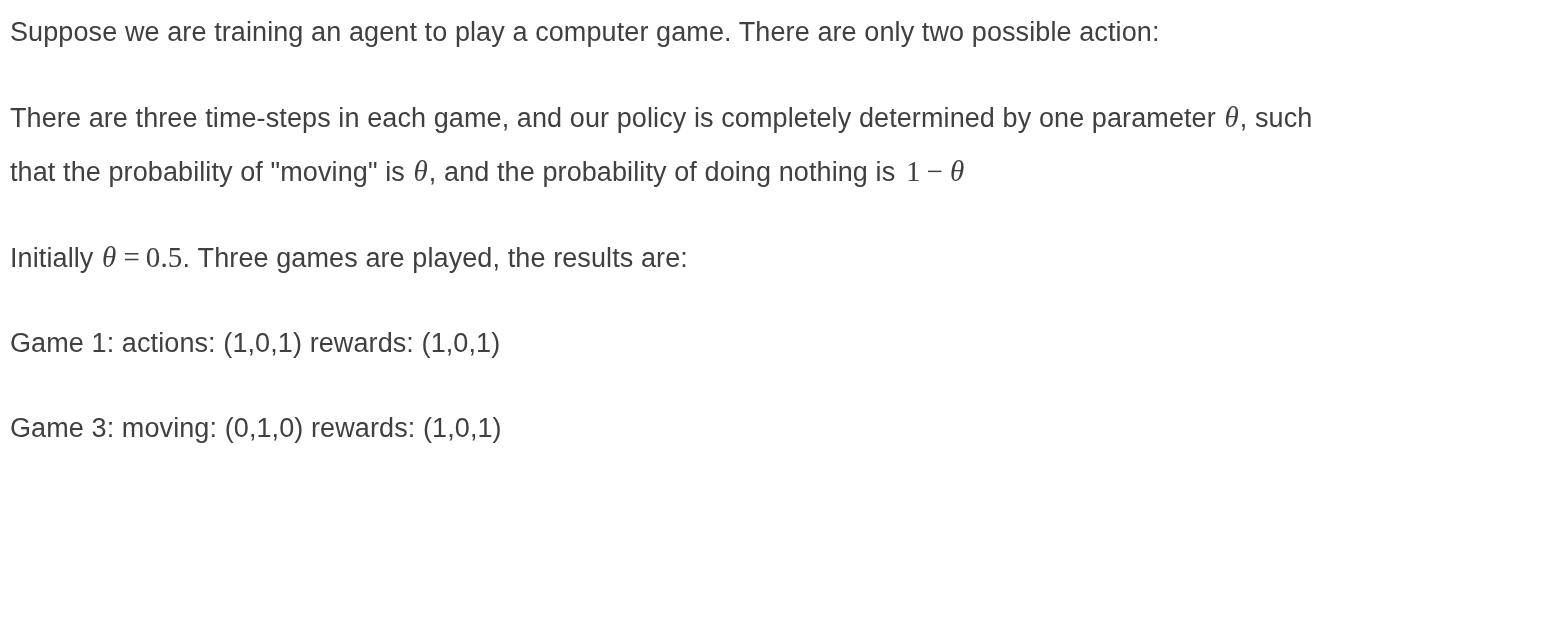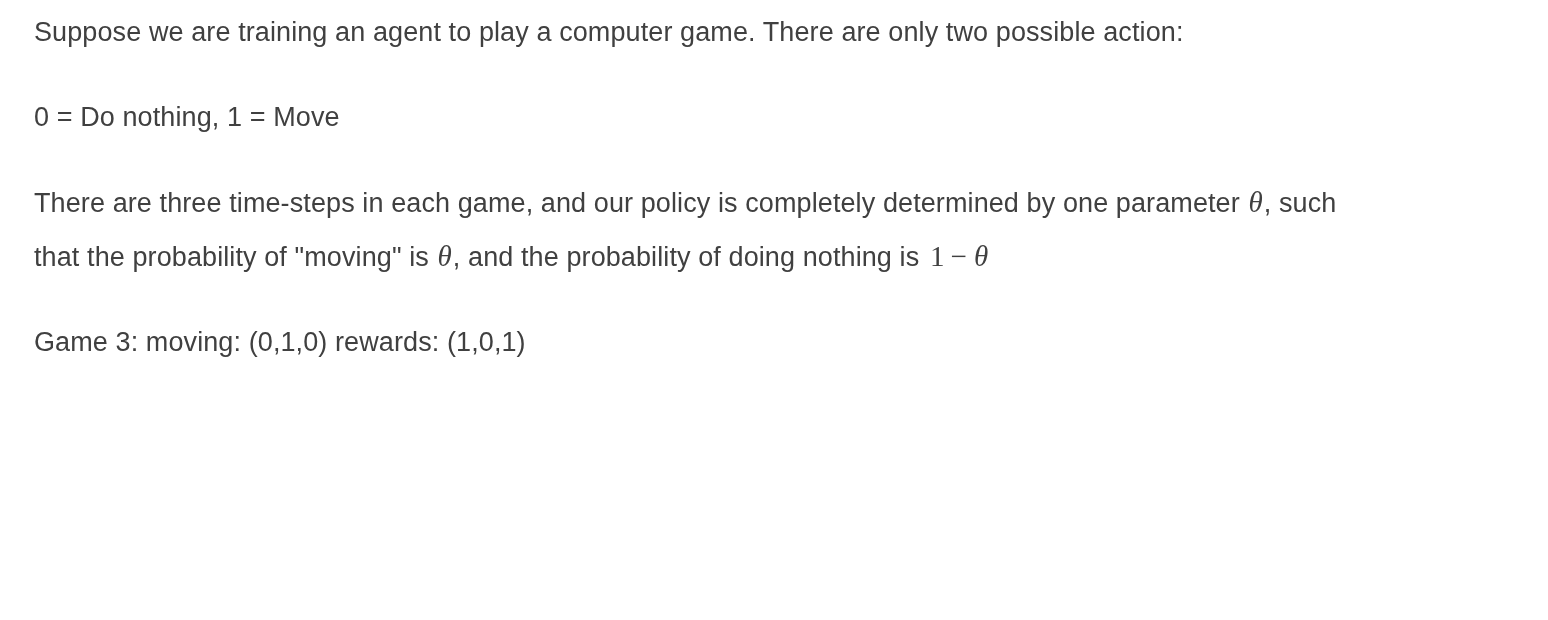--- a/index.html
+++ b/index.html
@@ -13,21 +13,20 @@
     font-family: "Liberation Sans", sans-serif;
     color: #404040;
     overflow: hidden;
   }
   .page {
     box-sizing: border-box;
     width: 1344px;
     height: 620px;
     padding: 6px 10px 0 10px;
     background: #ffffff;
-    margin-left: 24px;
   }
   .para {
     font-size: 27px;
     line-height: 53px;
     letter-spacing: 0.1px;
     color: #404040;
     margin: 0 0 32px 0;
     white-space: normal;
   }
   .para:last-child {
@@ -60,29 +59,32 @@
 <body>
 
 <div class="page">
 
   <div class="para-wrap">
 
     <p class="para">
       <span>Suppose we are training an agent to play a computer game. There are only two possible action:</span>
     </p>
 
-    <p class="para">
-      <span>0 = Do nothing, 1 = Move</span>
-    </p>
 
     <p class="para">
       <span>There are three time-steps in each game, and our policy is completely determined by one parameter </span><span class="math"><span class="var">θ</span></span><span>, such that the probability of "moving" is </span><span class="math"><span class="var">θ</span></span><span>, and the probability of doing nothing is </span><span class="math mspace-l"><span class="num">1</span><span class="op">−</span><span class="var">θ</span></span>
     </p>
 
+    <p class="para">
+      <span>Initially </span><span class="math"><span class="var">θ</span><span class="op">=</span><span class="num">0.5</span></span><span>. Three games are played, the results are:</span>
+    </p>
 
+    <p class="para">
+      <span>Game 1: actions: (1,0,1) rewards: (1,0,1)</span>
+    </p>
 
 
     <p class="para">
       <span>Game 3: moving: (0,1,0) rewards: (1,0,1)</span>
     </p>
 
   </div>
 </div>
 
 </body></html>

